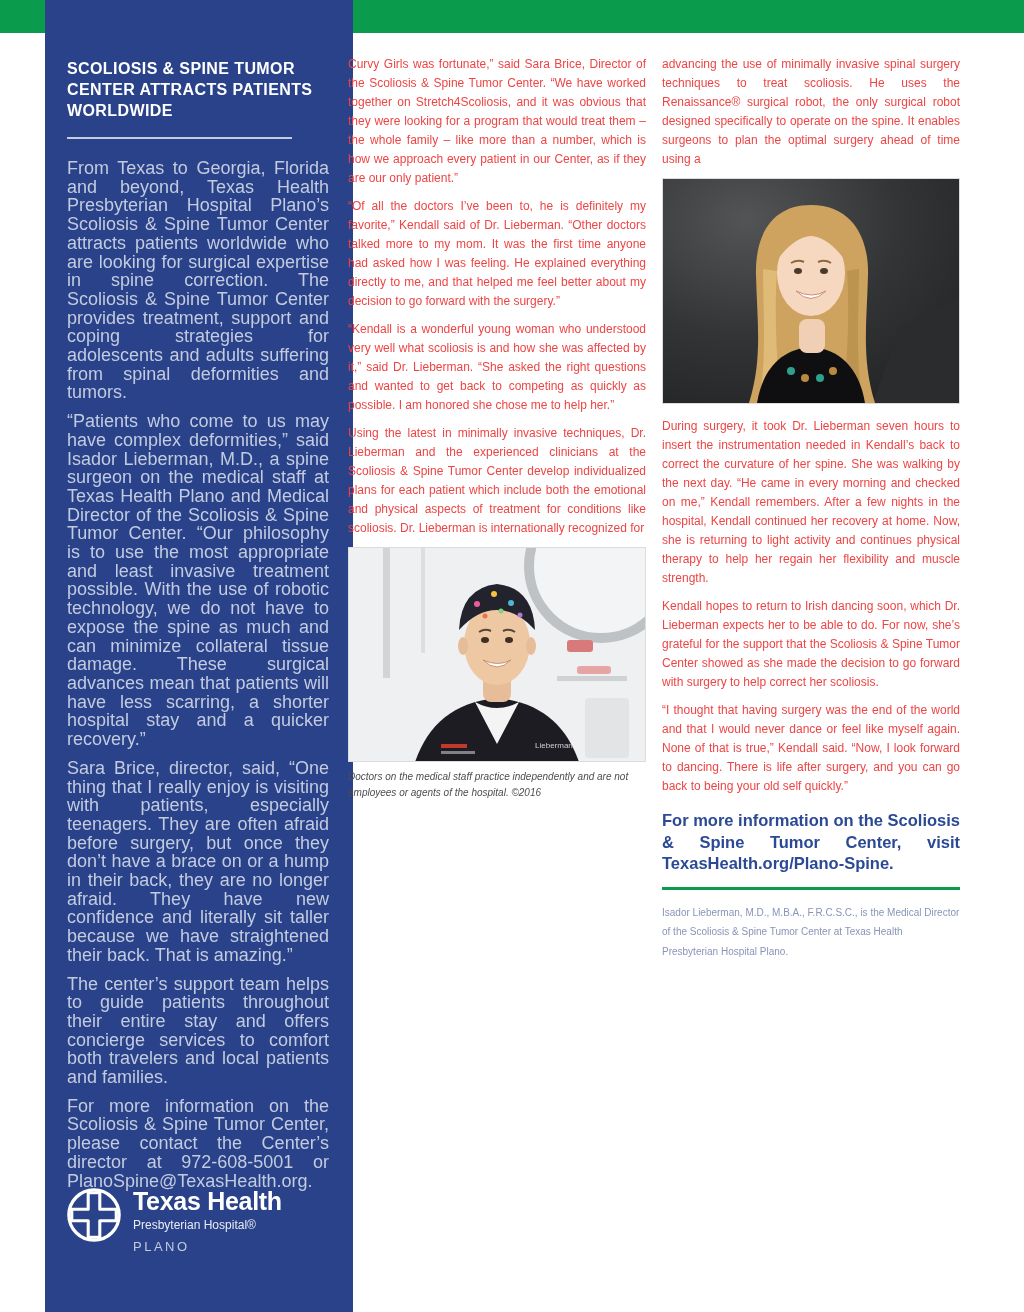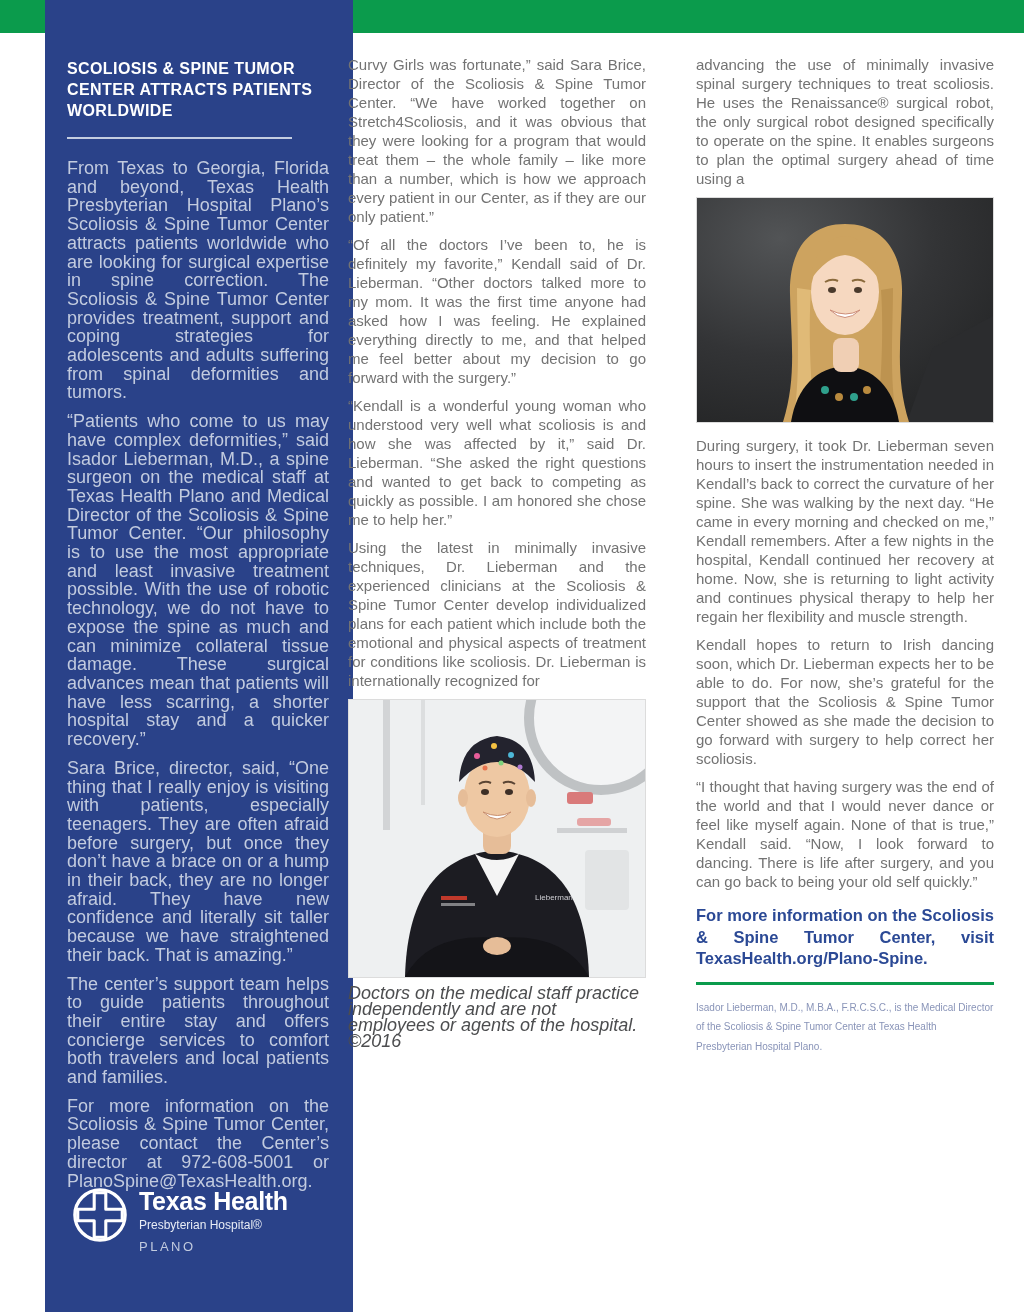--- a/index.html
+++ b/index.html
@@ -22,42 +22,42 @@
   .sb-heading {
     color: #ffffff; font-size: 16px; line-height: 21px; font-weight: bold;
     letter-spacing: 0.4px;
   }
   .sb-rule { height: 2px; background: #c4cde0; width: 225px; margin: 16px 0 20px 0; }
   .sb-p {
     color: #c2cbdf; font-size: 18px; line-height: 18.7px;
     text-align: justify; margin-bottom: 10px;
   }
   .sb-logo {
-    position: absolute; left: 26px; top: 1186px; width: 250px;
+    position: absolute; left: 20px; top: 1186px; width: 250px;
     display: flex; align-items: flex-start; gap: 10px;
   }
   .sb-logo-text { color:#ffffff; padding-top: 2px; }
   .logo-name { font-size: 25px; font-weight: bold; line-height: 26px; letter-spacing: -0.3px; }
   .logo-sub  { font-size: 12px; font-weight: normal; line-height: 22px; color:#e8ecf5; }
   .logo-loc  { font-size: 13px; letter-spacing: 2.5px; color:#c2cbdf; margin-top: 3px; }
   
   .col { position: absolute; top: 55px; width: 298px; }
   .col-mid { left: 348px; }
-  .col-right { left: 696px; }
+  .col-right { left: 662px; }
   .body-p {
-    color: #737373; font-size: 15px; line-height: 19px;
+    color: #ef4444; font-size: 12px; line-height: 19px;
     text-align: justify; margin-bottom: 9px;
   }
   .photo-frame {
     border: 1px solid #dcdcdc; background: #fff; overflow: hidden;
   }
   .photo-patient { width: 298px; height: 226px; margin: 5px 0 13px 0; }
-  .photo-doctor  { width: 298px; height: 279px; margin: 7px 16px 7px 0; }
+  .photo-doctor  { width: 298px; height: 215px; margin: 7px 16px 7px 0; }
   .caption {
-    font-size: 18px; font-style: italic; color: #4c4d4f; line-height: 16px;
+    font-size: 10px; font-style: italic; color: #4c4d4f; line-height: 16px;
   }
   .cta {
     color: #2b4995; font-size: 16.5px; font-weight: bold; line-height: 21.5px;
     text-align: justify; margin-top: 14px;
   }
   .green-rule { height: 3px; background: #0b9b4c; margin: 12px 0 13px 0; }
   .credit { color: #8994b8; font-size: 10px; line-height: 19.5px; }
   svg { display: block; }
 </style>
 </head>

